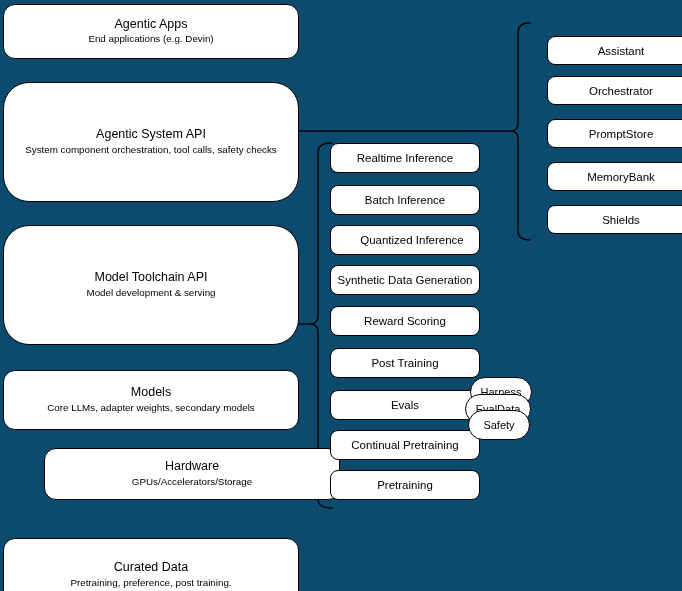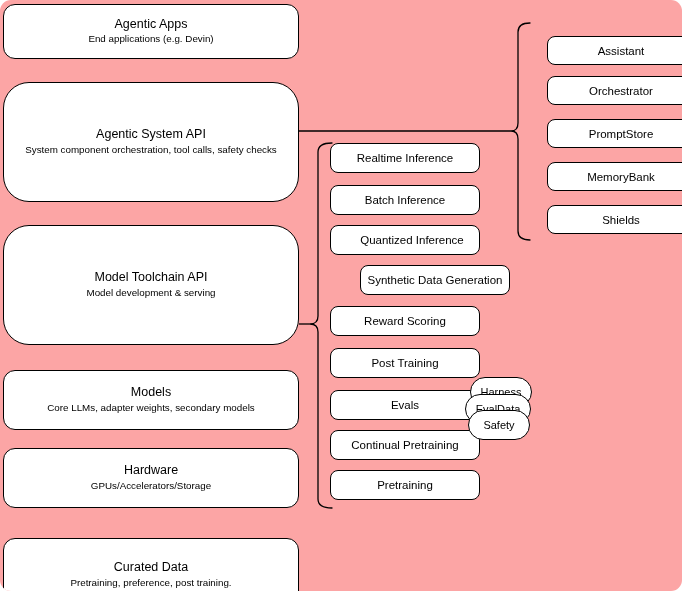--- a/index.html
+++ b/index.html
@@ -1,24 +1,23 @@
 <!DOCTYPE html>
 <html><head>
 <meta charset="utf-8">
 <style>
   html, body { margin: 0; padding: 0; background: #ffffff; }
   #canvas {
     position: relative;
     width: 682px;
     height: 591px;
-    background: #fca5a5;
+    background: #0c4a6e;
     font-family: "Liberation Sans", sans-serif;
     color: #000;
     overflow: hidden;
-    border-radius: 11px;
   }
   .node {
     position: absolute;
     box-sizing: border-box;
     background: #ffffff;
     border: 1.3px solid #000000;
     display: flex;
     align-items: center;
     justify-content: center;
     text-align: center;
@@ -91,40 +90,40 @@
   <div class="node leftbox r-big" style="top:225px; height:120px;">
     <div class="title">Model Toolchain API</div>
     <div class="subtitle">Model development &amp; serving</div>
   </div>
 
   <div class="node leftbox r-small" style="top:370px; height:60px;">
     <div class="title">Models</div>
     <div class="subtitle">Core LLMs, adapter weights, secondary models</div>
   </div>
 
-  <div class="node leftbox r-small" style="top:448px; height:60px;">
+  <div class="node leftbox r-small" style="top:448px; height:52px;margin-left:41px;">
     <div class="title">Hardware</div>
     <div class="subtitle">GPUs/Accelerators/Storage</div>
   </div>
 
   <div class="node leftbox r-small" style="top:538px; height:74px;">
     <div class="title">Curated Data</div>
     <div class="subtitle">Pretraining, preference, post training.</div>
   </div>
 
   <div class="node midbox" style="top:143px;">
     <span>Realtime Inference</span>
   </div>
   <div class="node midbox" style="top:185px;">
     <span>Batch Inference</span>
   </div>
   <div class="node midbox" style="top:225px;padding-left:14px;">
     <span>Quantized Inference</span>
   </div>
-  <div class="node midbox" style="top:265px;margin-left:30px;">
+  <div class="node midbox" style="top:265px;">
     <span>Synthetic Data Generation</span>
   </div>
   <div class="node midbox" style="top:306px;align-items:center;">
     <span>Reward Scoring</span>
   </div>
   <div class="node midbox" style="top:348px;">
     <span>Post Training</span>
   </div>
   <div class="node midbox" style="top:390px;">
     <span>Evals</span>

